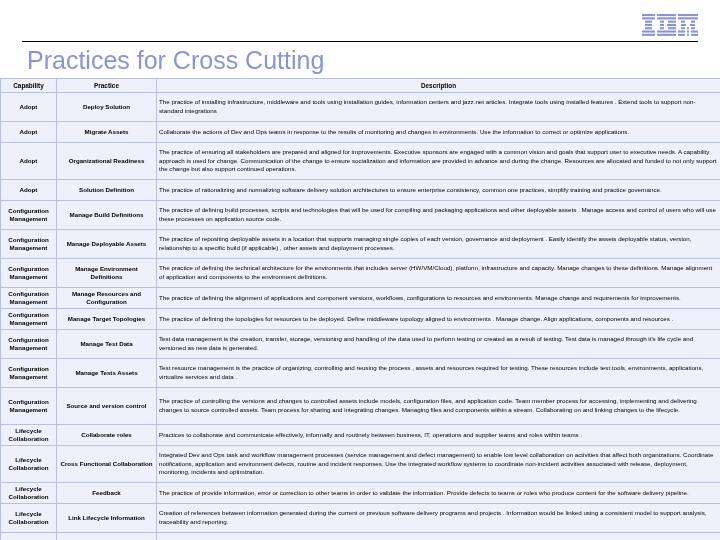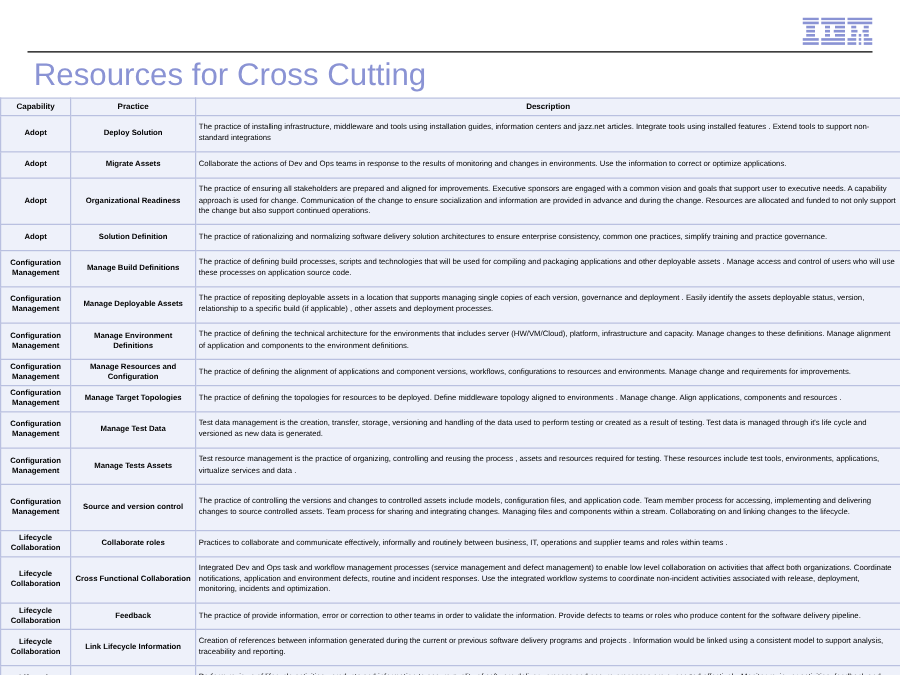--- a/index.html
+++ b/index.html
@@ -148,21 +148,21 @@
         <rect x="49" y="16.5" width="7" height="2.1"></rect>
         <rect x="36" y="19.8" width="7" height="2.1"></rect>
         <rect x="45" y="19.8" width="2" height="2.1"></rect>
         <rect x="49" y="19.8" width="7" height="2.1"></rect>
       </g>
     </svg>
   </div>
 
   <div class="header-rule"></div>
 
-  <div class="slide-title">Resources for Cross Cutting</div>
+  <div class="slide-title">Practices for Cross Cutting</div>
 
   <div class="table-wrap">
     <table class="practices">
       <colgroup>
         <col class="c-cap">
         <col class="c-prac">
         <col class="c-desc">
       </colgroup>
       <thead>
         <tr>

